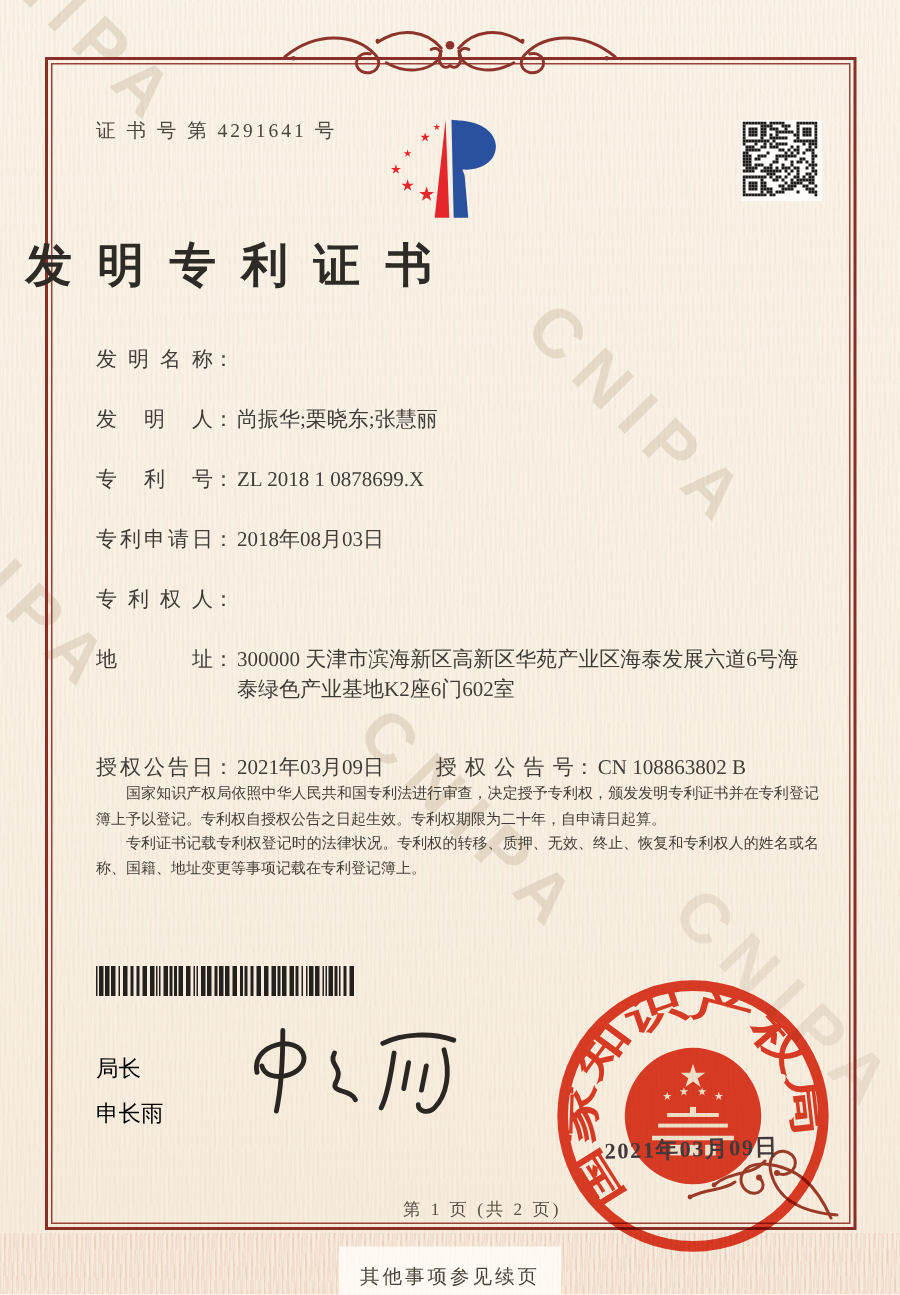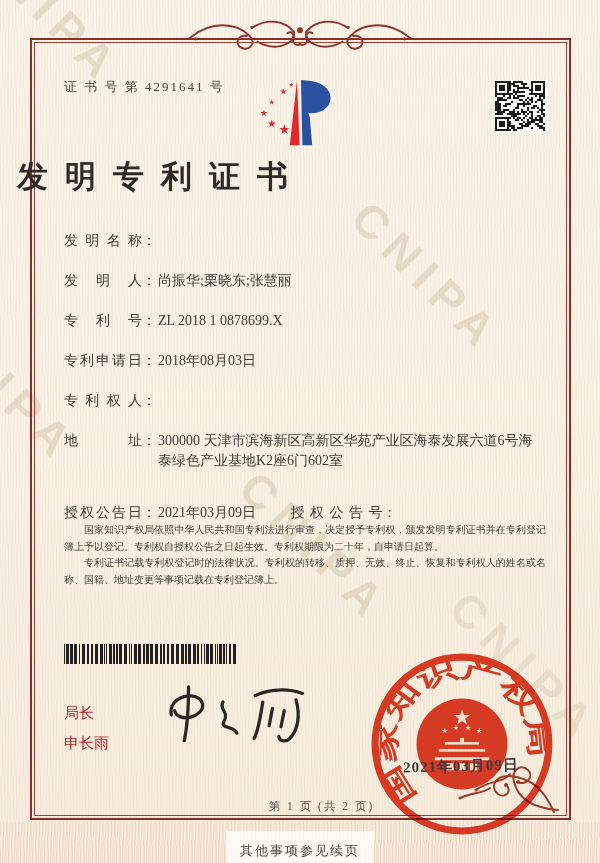--- a/index.html
+++ b/index.html
@@ -70,21 +70,21 @@
   .grant-label2{display:inline-block;width:92px;flex:0 0 92px;text-align:justify;text-align-last:justify;}
 
   .body-text{
     position:absolute;left:64px;right:54px;top:496px;z-index:3;
     font-size:10px;line-height:1.66;color:#423e37;text-align:justify;margin-top:26px;
   }
   .body-text p{margin:0;text-indent:2em;}
 
   .barcode{position:absolute;left:64px;top:644px;width:178px;height:20px;z-index:3;}
 
-  .director{position:absolute;left:64px;top:698px;z-index:3;font-size:15px;line-height:30px;color:#b91c1c;}
+  .director{position:absolute;left:64px;top:698px;z-index:3;font-size:15px;line-height:30px;color:#000000;}
   .signature{position:absolute;left:152px;top:678px;width:172px;height:76px;z-index:3;}
 
   .seal{position:absolute;left:366px;top:646px;width:192px;height:192px;z-index:4;opacity:0.93;mix-blend-mode:multiply;}
   .seal-date{
     position:absolute;left:352px;top:757px;width:218px;z-index:5;
     text-align:center;font-size:15px;font-weight:bold;color:#43383b;
     letter-spacing:1px;transform:rotate(-1.5deg);
   }
 
   .page-info{
@@ -540,20 +540,21 @@
   </div>
   <div class="field-row grant-row">
     <span class="grant-left">
       <span class="field-label">授权公告日</span>
         <span class="field-colon">：</span>
       <span class="field-value">2021年03月09日</span>
     </span>
     <span class="grant-right">
       <span class="grant-label2">授权公告号</span>
         <span class="field-colon">：</span>
+      <span class="field-value">CN 108863802 B</span>
     </span>
   </div>
 </div>
 
 <div class="body-text">
   <p>国家知识产权局依照中华人民共和国专利法进行审查，决定授予专利权，颁发发明专利证书并在专利登记簿上予以登记。专利权自授权公告之日起生效。专利权期限为二十年，自申请日起算。</p>
   <p>专利证书记载专利权登记时的法律状况。专利权的转移、质押、无效、终止、恢复和专利权人的姓名或名称、国籍、地址变更等事项记载在专利登记簿上。</p>
 </div>
 
 <svg class="barcode" viewBox="0 0 178 20" preserveAspectRatio="none">

